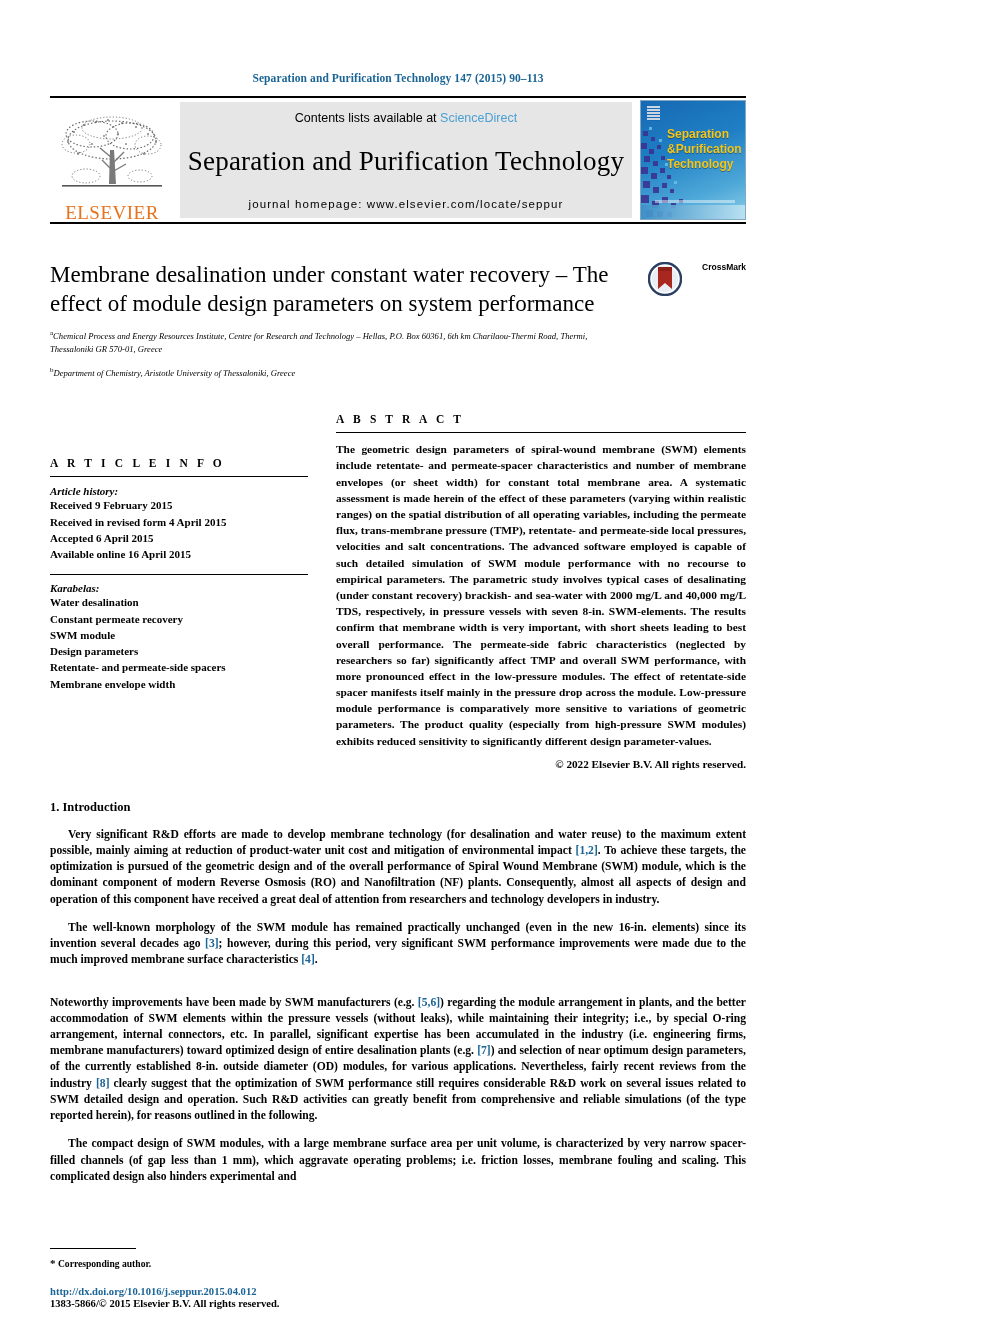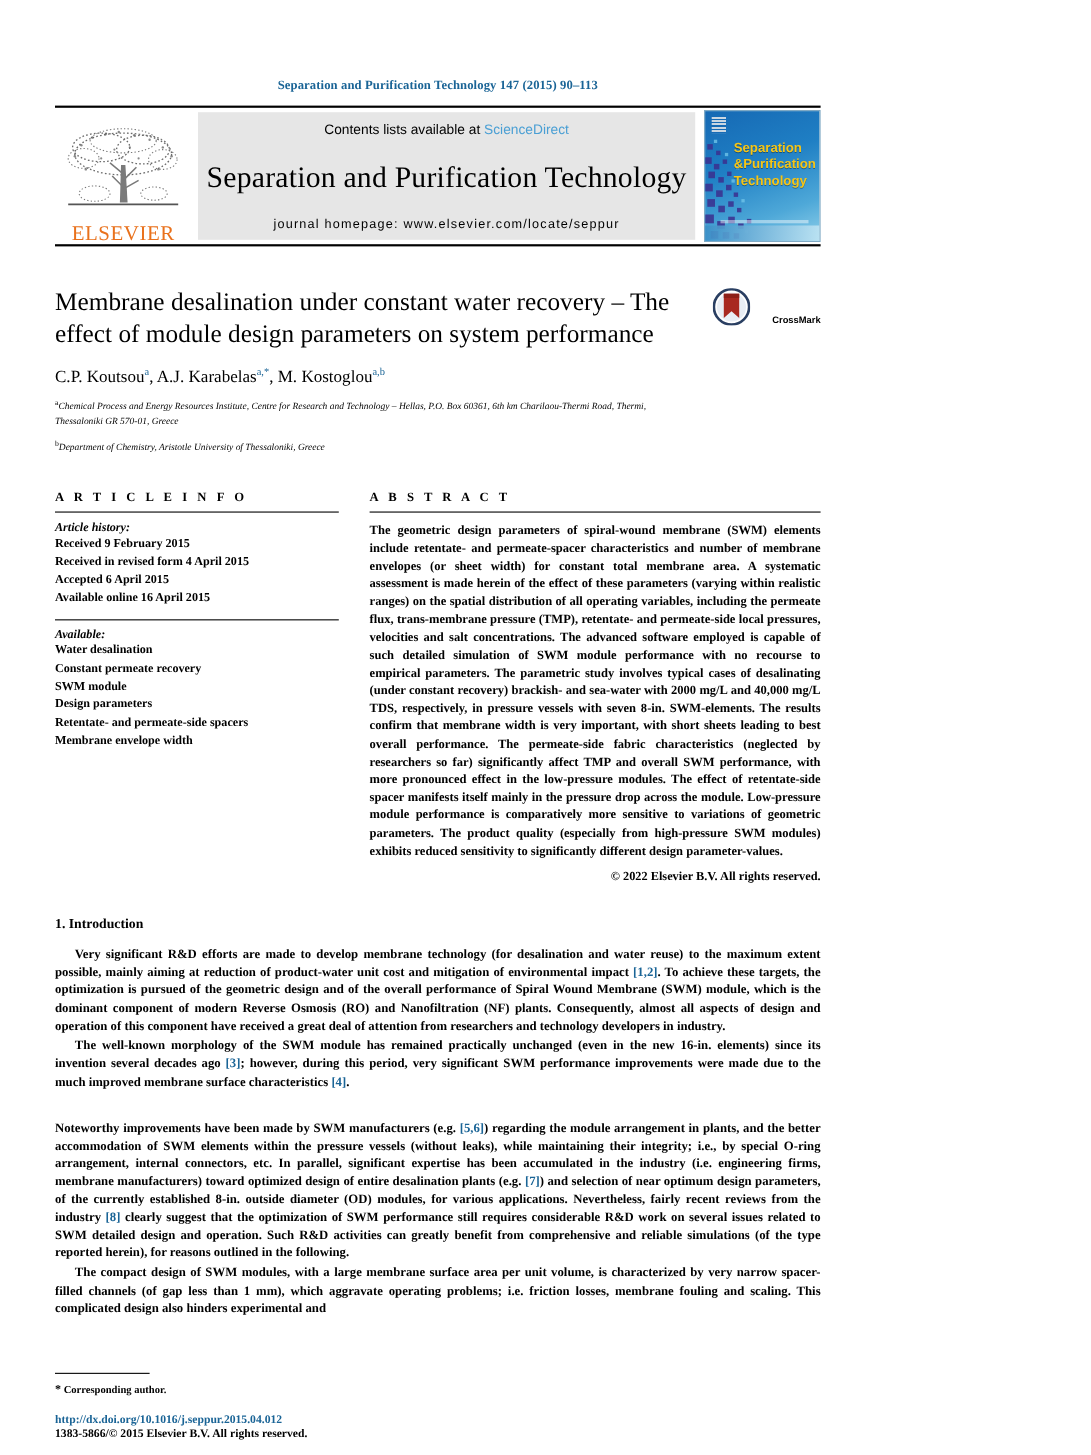--- a/index.html
+++ b/index.html
@@ -118,26 +118,26 @@
     margin: 0;
     font-weight: normal;
   }
   .authors { margin-top: 15px; font-size: 15.5px; }
   .authors sup { color: #1a6496; font-size: 9.5px; }
   .authors sup.star { color: #1a6496; }
   .affil { margin-top: 9px; font-size: 8.6px; font-style: italic; line-height: 1.5; }
   .affil sup { font-style: normal; font-size: 7px; }
 
   
-  .crossmark { position: absolute; right: 0; top: 2px; display: flex; align-items: flex-end; gap: 20px; }
+  .crossmark { position: absolute; right: 0; top: 2px; display: flex; align-items: flex-start; gap: 20px; }
   .crossmark-label { font-size: 8.5px; font-family: "Liberation Sans", sans-serif; font-weight: bold; }
 
   
   .info-abstract { margin-top: 34px; display: flex; gap: 28px; }
-  .col-info { flex: 0 0 258px; }
+  .col-info { flex: 0 0 258px; margin-top: 44px; }
   .col-abstract { flex: 1 1 auto; }
   .sec-head {
     font-family: "Liberation Serif", serif;
     font-weight: bold;
     font-size: 11.5px;
     letter-spacing: 3.2px;
   }
   .rule { border-top: 1px solid #000; margin: 7px 0 8px 0; }
   .rule-thin { border-top: 1px solid #000; margin: 12px 0 7px 0; }
   .info-label { font-style: italic; font-weight: bold; font-size: 11px; }
@@ -166,21 +166,21 @@
     font-family: "Liberation Serif", serif;
   }
   .para {
     font-size: 11.6px;
     line-height: 1.40;
     text-align: justify;
     text-indent: 18px;
     margin: 0 0 0 0;
     font-weight: bold;
   }
-  .para + .para { margin-top: 2px; }
+  .para + .para { margin-top: 12px; }
   .ref { color: #1a6496; }
 
   
   .footnote-area { position: absolute; left: 50px; bottom: 52px; width: 430px; }
   .fn-rule { border-top: 1px solid #000; width: 86px; margin-bottom: 6px; }
   .fn-line { font-size: 9.6px; line-height: 1.5; font-weight: bold; }
   .fn-line .star { font-size: 11px; }
   .fn-indent { padding-left: 14px; }
   .fn-label { font-style: italic; }
   .fn-mail { color: #1a6496; }
@@ -288,23 +288,20 @@
       </div>
       <div class="cover-footline"></div>
       <div class="cover-bottombar"></div>
     </div>
   </div>
   <div class="masthead-bottom"></div>
 
   <div class="title-block">
     <h1 class="paper-title">Membrane desalination under constant water recovery – The effect of module design parameters on system performance</h1>
 
-    <div class="authors">
-      <span><span>C.P. Koutsou</span><sup>a</sup></span><span>, </span><span><span>A.J. Karabelas</span><sup class="star">a,*</sup></span><span>, </span><span><span>M. Kostoglou</span><sup>a,b</sup></span>
-    </div>
 
     <div class="affil">
       <sup>a</sup><span>Chemical Process and Energy Resources Institute, Centre for Research and Technology – Hellas, P.O. Box 60361, 6th km Charilaou-Thermi Road, Thermi, Thessaloniki GR 570-01, Greece</span>
     </div>
     <div class="affil">
       <sup>b</sup><span>Department of Chemistry, Aristotle University of Thessaloniki, Greece</span>
     </div>
 
     <div class="crossmark">
       <svg width="34" height="34" viewBox="0 0 34 34">
@@ -323,21 +320,21 @@
       <div class="sec-head">A R T I C L E    I N F O</div>
       <div class="rule"></div>
       <div class="info-label">Article history:</div>
       <div class="info-list">
         <div>Received 9 February 2015</div>
         <div>Received in revised form 4 April 2015</div>
         <div>Accepted 6 April 2015</div>
         <div>Available online 16 April 2015</div>
       </div>
       <div class="rule-thin"></div>
-      <div class="info-label">Available:</div>
+      <div class="info-label">Karabelas:</div>
       <div class="kw-list">
         <div>Water desalination</div>
         <div>Constant permeate recovery</div>
         <div>SWM module</div>
         <div>Design parameters</div>
         <div>Retentate- and permeate-side spacers</div>
         <div>Membrane envelope width</div>
       </div>
     </div>
 

